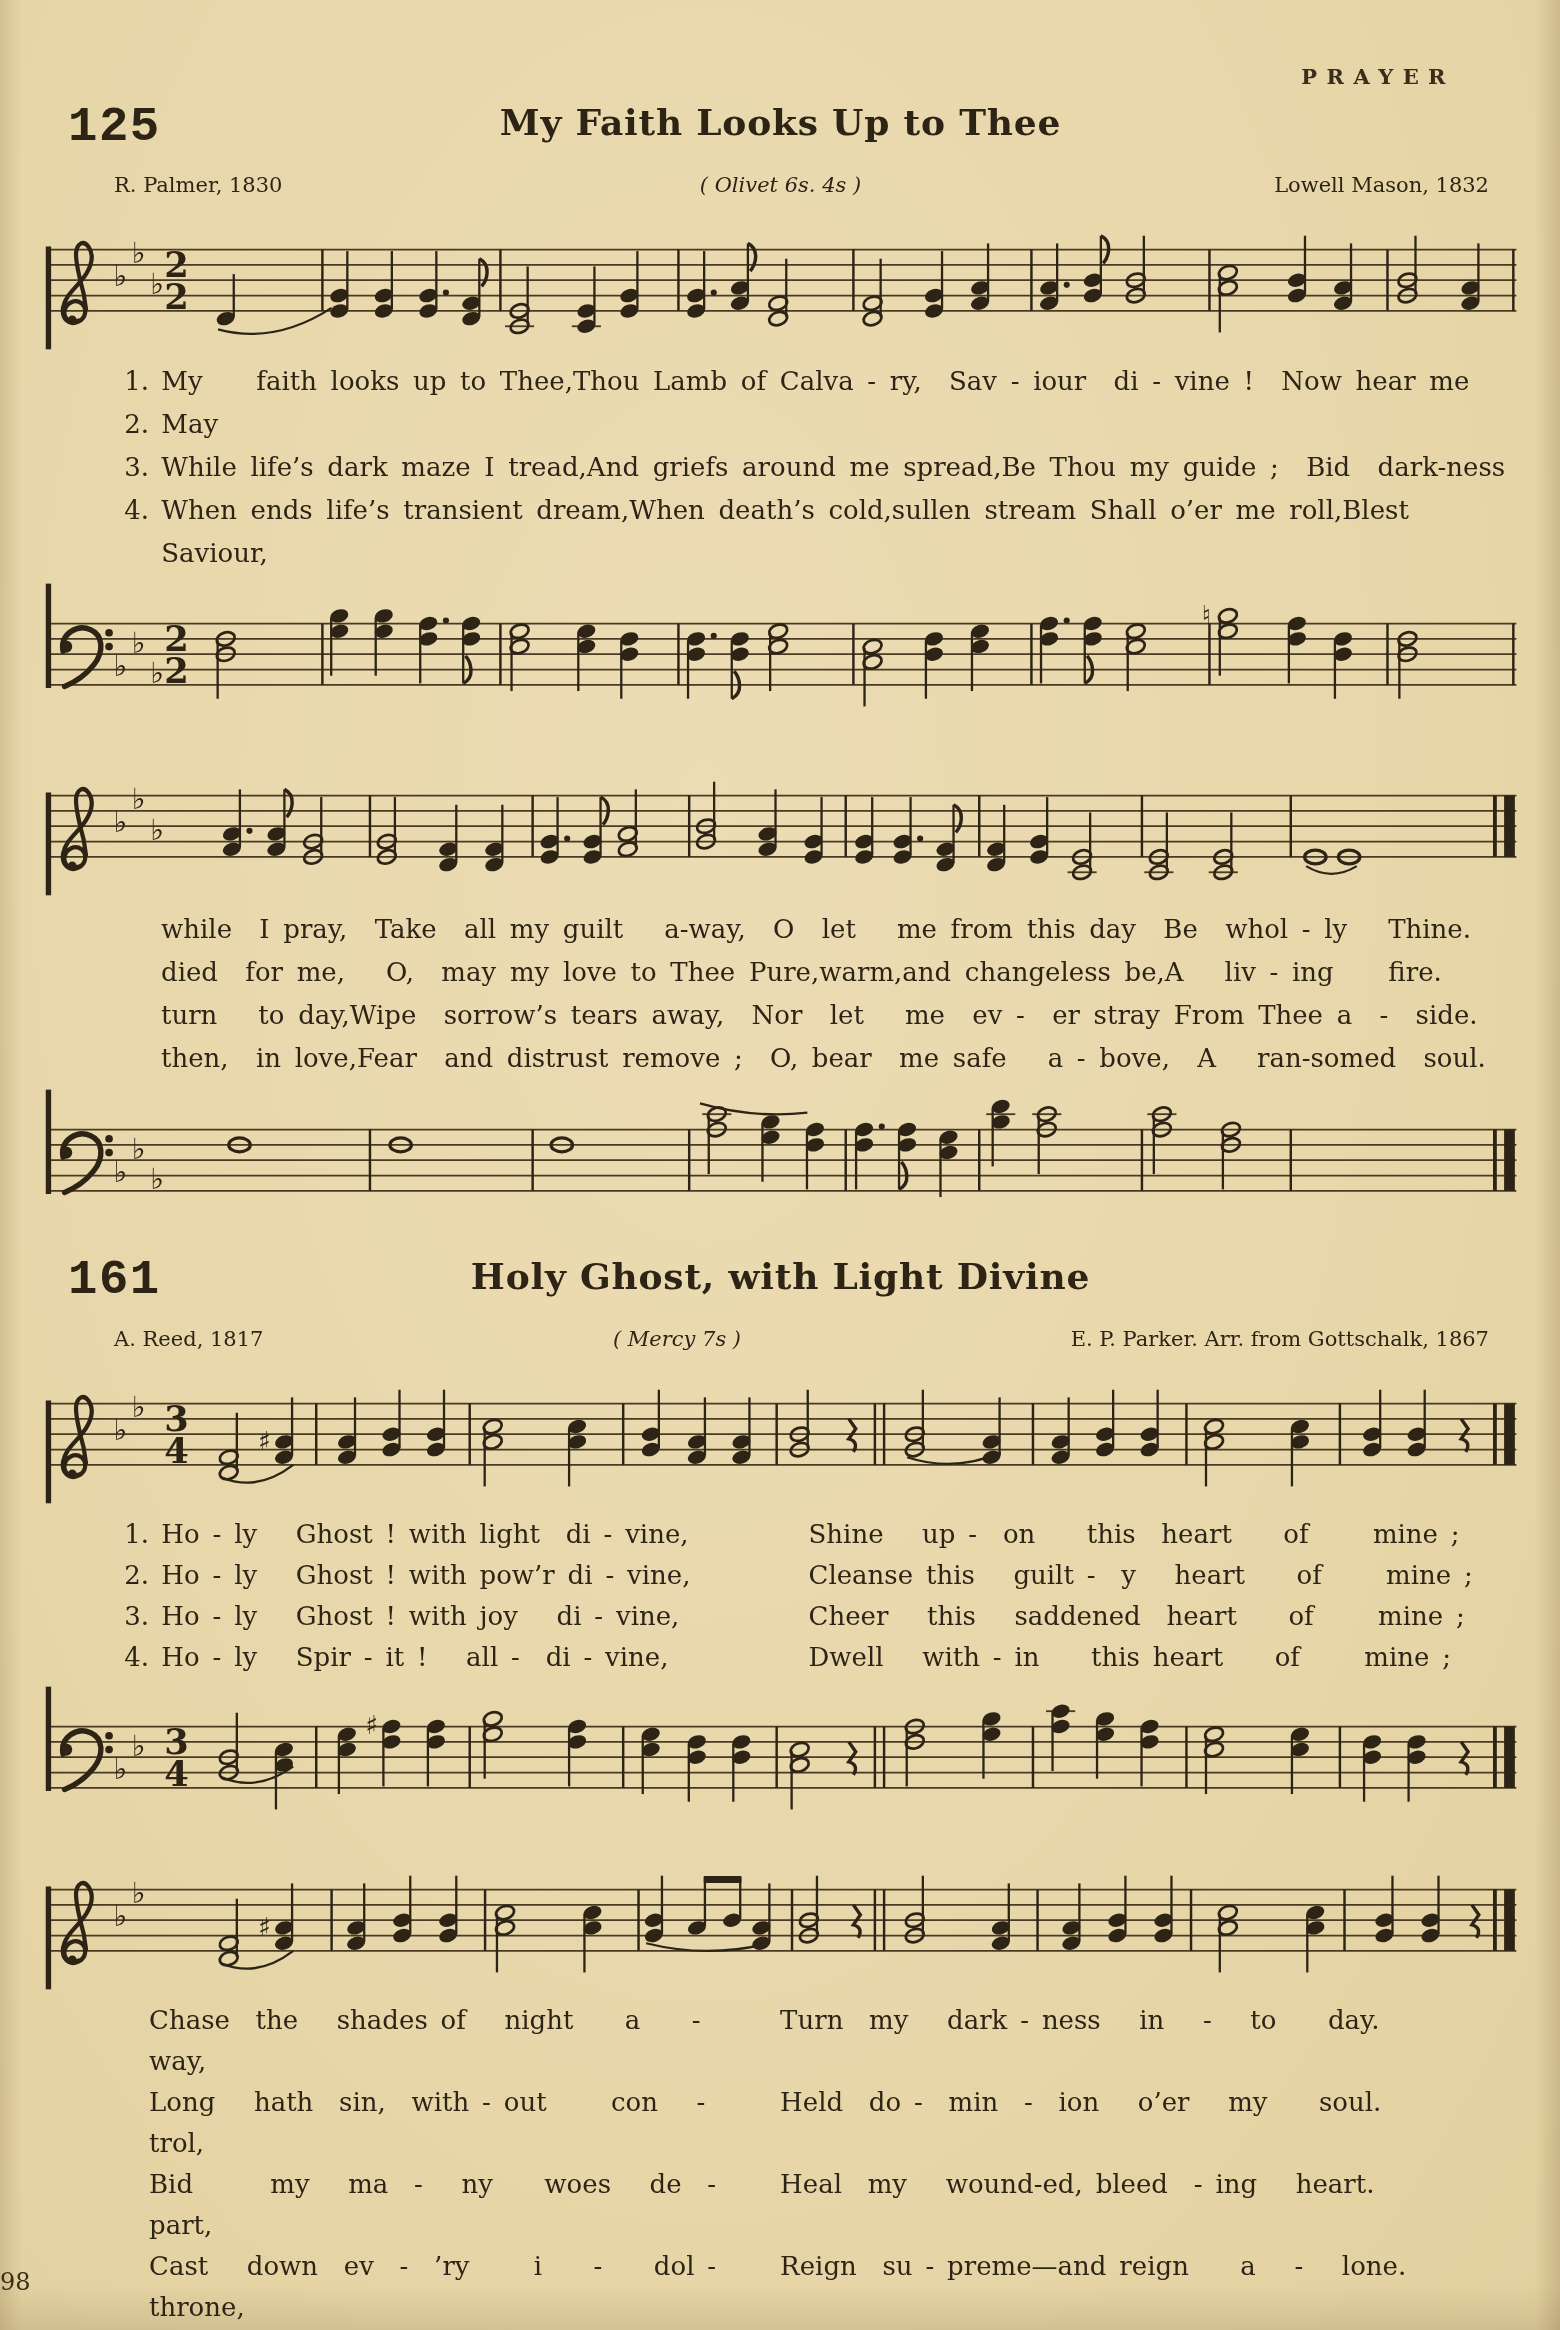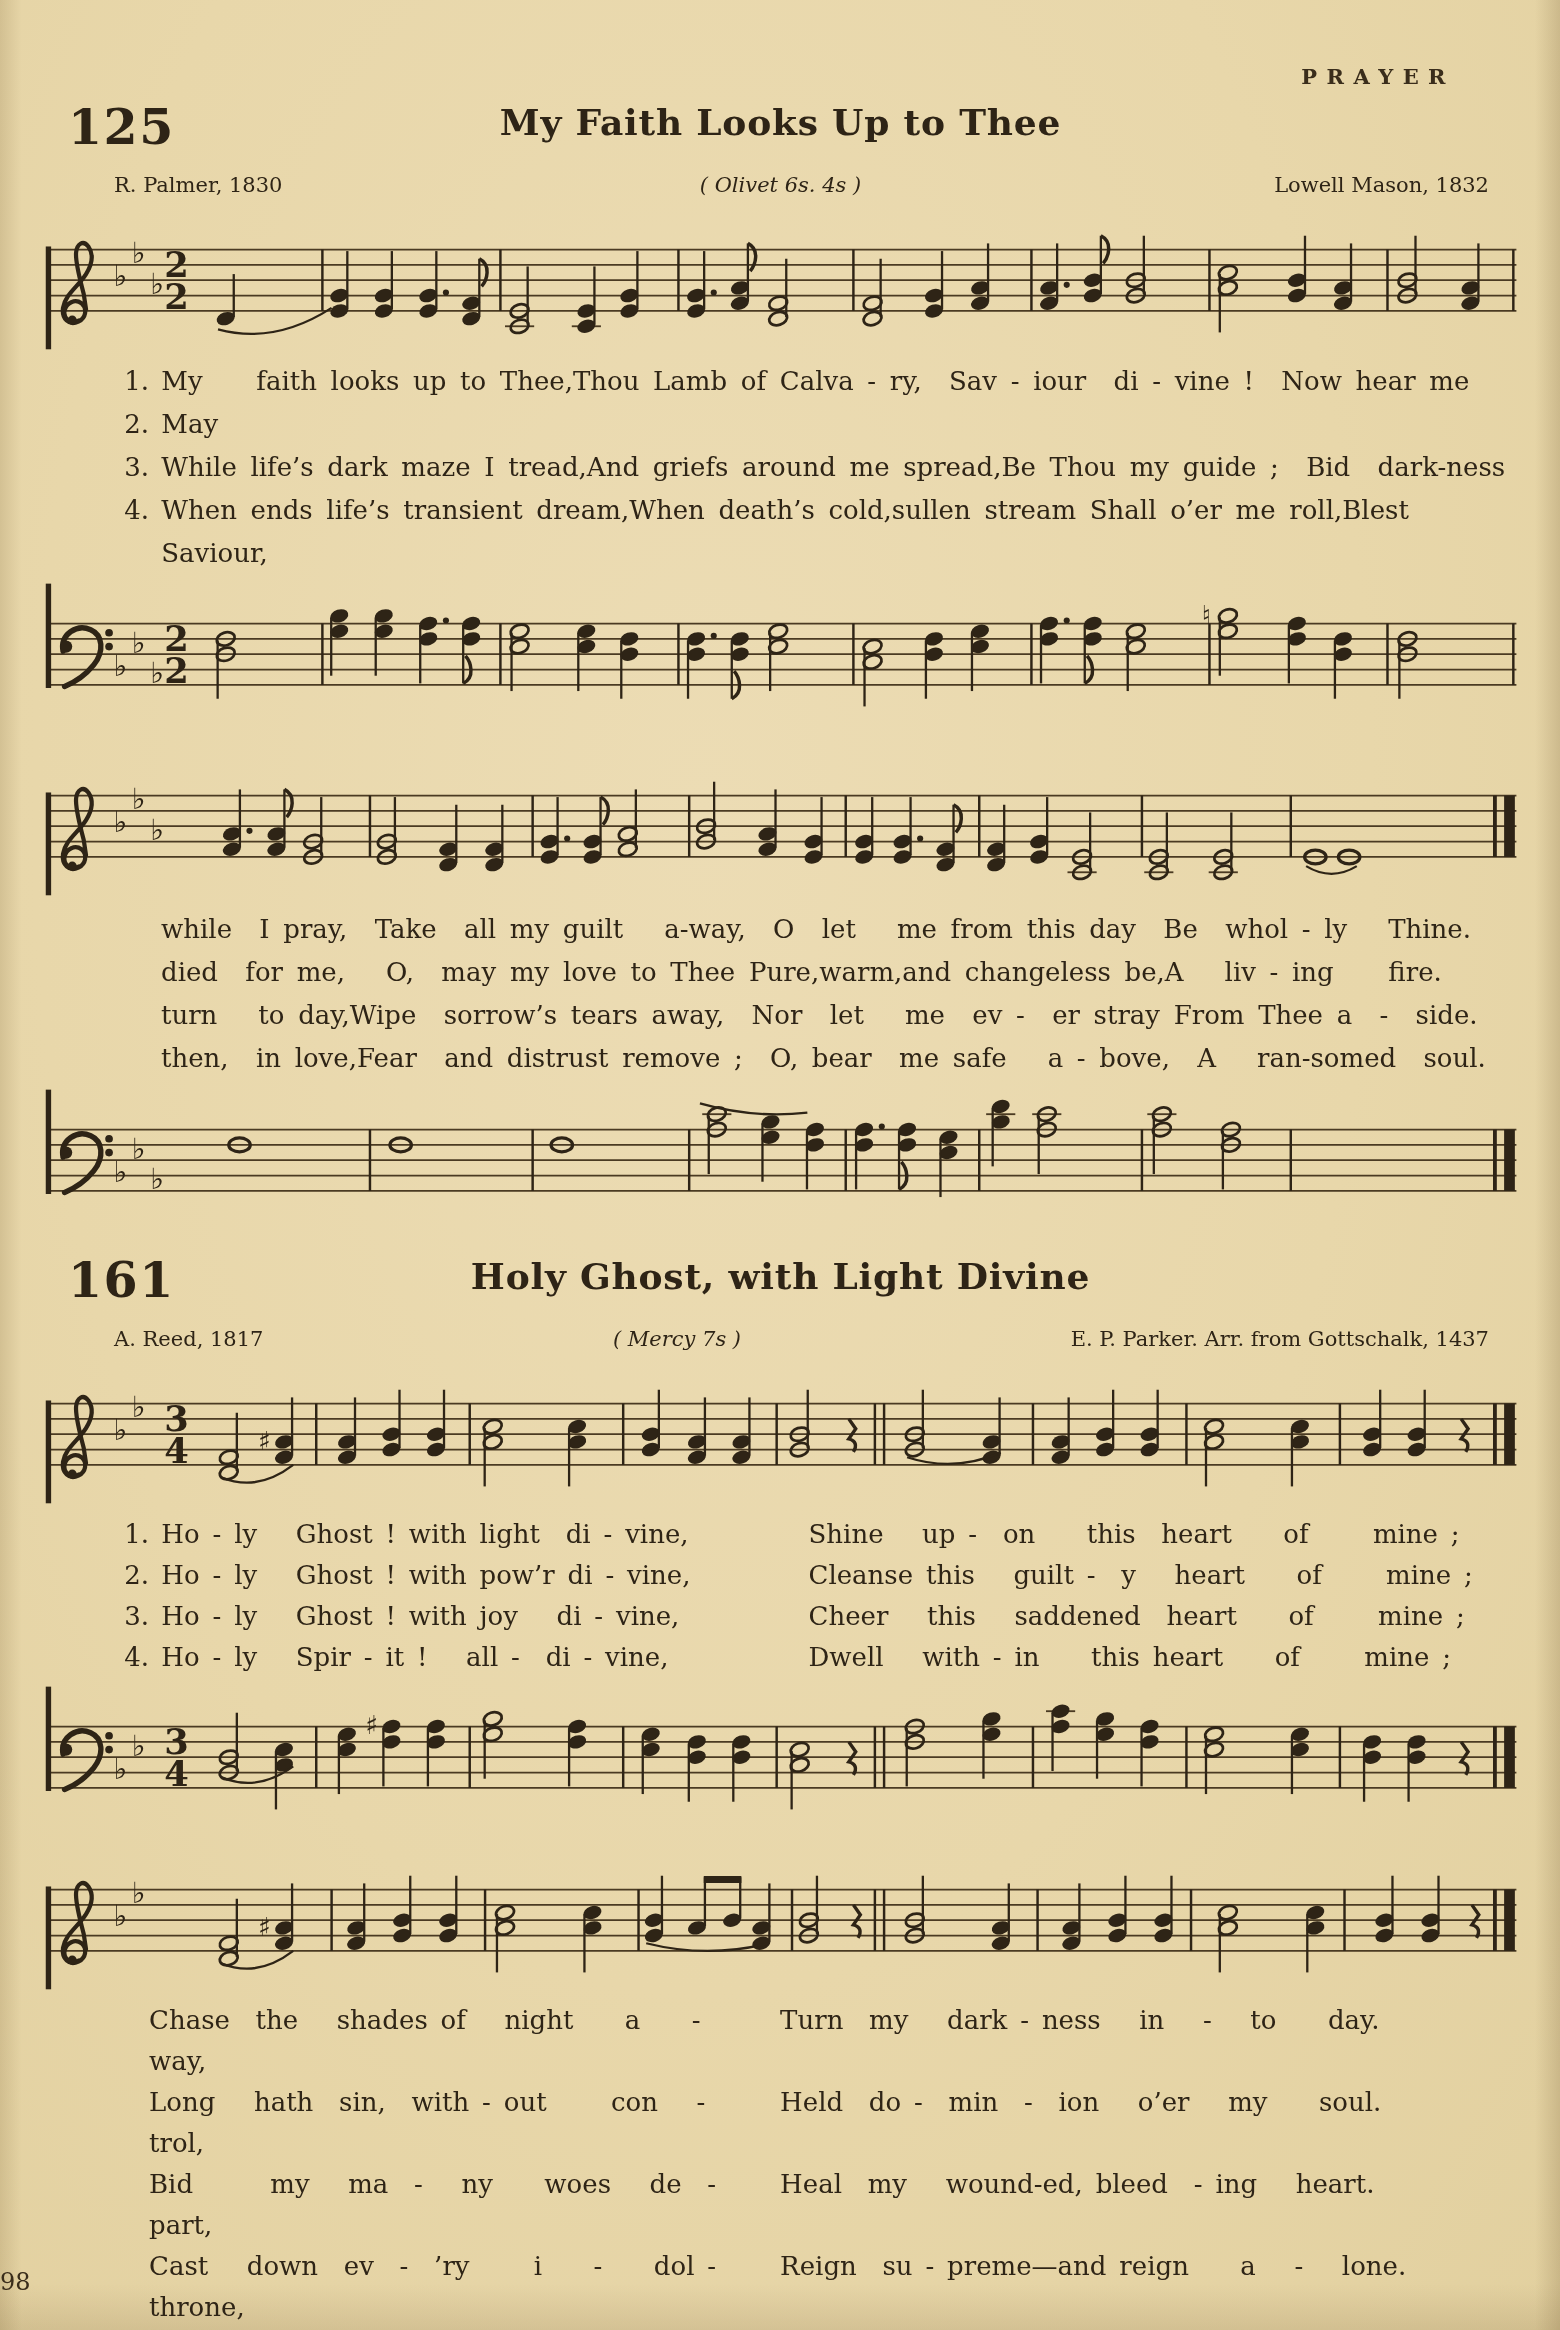--- a/index.html
+++ b/index.html
@@ -10,21 +10,21 @@
         background:
           linear-gradient(90deg, rgba(120,95,50,.18) 0, rgba(120,95,50,0) 21.5px),
           linear-gradient(270deg, rgba(110,85,45,.22) 0, rgba(110,85,45,0) 26px),
           linear-gradient(0deg, rgba(110,85,45,.15) 0, rgba(110,85,45,0) 46px),
           radial-gradient(ellipse at 45% 35%, #ecdcb4 0%, #e8d7aa 55%, #e2d09f 100%);
         padding:0 40px;box-sizing:border-box;}
   .running-head{position:absolute;top:64px;right:106px;
         font-size:21px;font-weight:bold;letter-spacing:.45em;color:#3a2d1b;}
   .hymn-head{position:relative;height:64px;margin-top:0;}
   .hymn-head .num{position:absolute;left:28px;top:4.6px;font-size:49px;line-height:1;
-        font-weight:600;letter-spacing:1.5px;}
+        font-weight:600;letter-spacing:1.5px;font-family:Liberation Mono, monospace;}
   .hymn-head .title{position:absolute;left:0;right:0;top:6px;text-align:center;
         font-size:36px;line-height:1;font-weight:bold;letter-spacing:0.8px;margin:0;}
   .attr-row{position:relative;height:32px;font-size:21px;margin-top:10.7px;}
   .attr-row .author{position:absolute;left:74px;}
   .attr-row .tune{position:absolute;left:0;right:0;text-align:center;font-style:italic;}
   .attr-row .composer{position:absolute;right:32px;}
   .attr-row .composer2{position:absolute;right:32px;}
   svg.system{display:block;width:1481px;height:152px;margin:0 auto;overflow:visible;}
   .verses{margin:3.1px 0 4.6px 74px;}
   .vline{display:flex;font-size:26px;line-height:43px;white-space:pre-wrap;
@@ -451,21 +451,21 @@
 
   <section>
     <div class="spacer20"></div>
     <div class="hymn-head">
       <span class="num">161</span>
       <h1 class="title">Holy Ghost, with Light Divine</h1>
     </div>
     <div class="attr-row">
       <span class="author">A. Reed, 1817</span>
       <span class="tune" style="left:-207px">( Mercy  7s )</span>
-      <span class="composer2">E. P. Parker.   Arr. from Gottschalk, 1437</span>
+      <span class="composer2">E. P. Parker.   Arr. from Gottschalk, 1867</span>
     </div>
 
     <svg class="system" id="sys-e" viewBox="0 0 1930 198">
         <g transform="translate(0,58)">
           <line x1="8" y1="0" x2="1924" y2="0" stroke="#4a3a22" stroke-width="2.3"></line>
           <line x1="8" y1="20" x2="1924" y2="20" stroke="#4a3a22" stroke-width="2.3"></line>
           <line x1="8" y1="40" x2="1924" y2="40" stroke="#4a3a22" stroke-width="2.3"></line>
           <line x1="8" y1="60" x2="1924" y2="60" stroke="#4a3a22" stroke-width="2.3"></line>
           <line x1="8" y1="80" x2="1924" y2="80" stroke="#4a3a22" stroke-width="2.3"></line>
           <line x1="11" y1="-4" x2="11" y2="130" stroke="#2e2416" stroke-width="7"></line>

